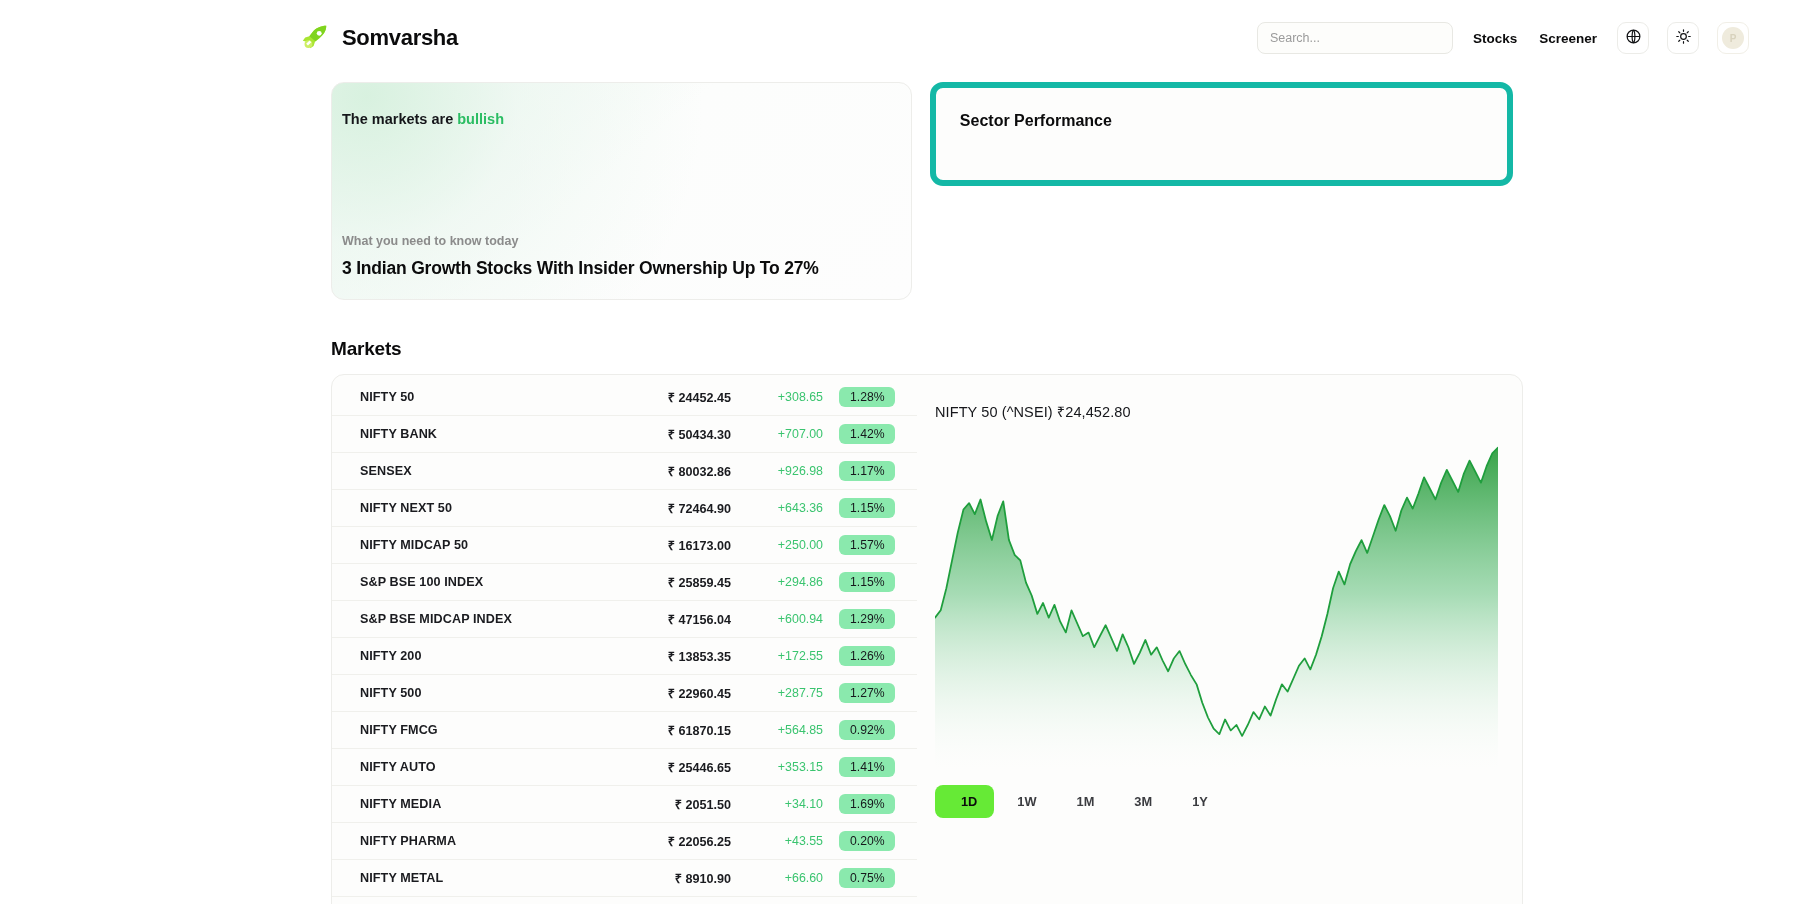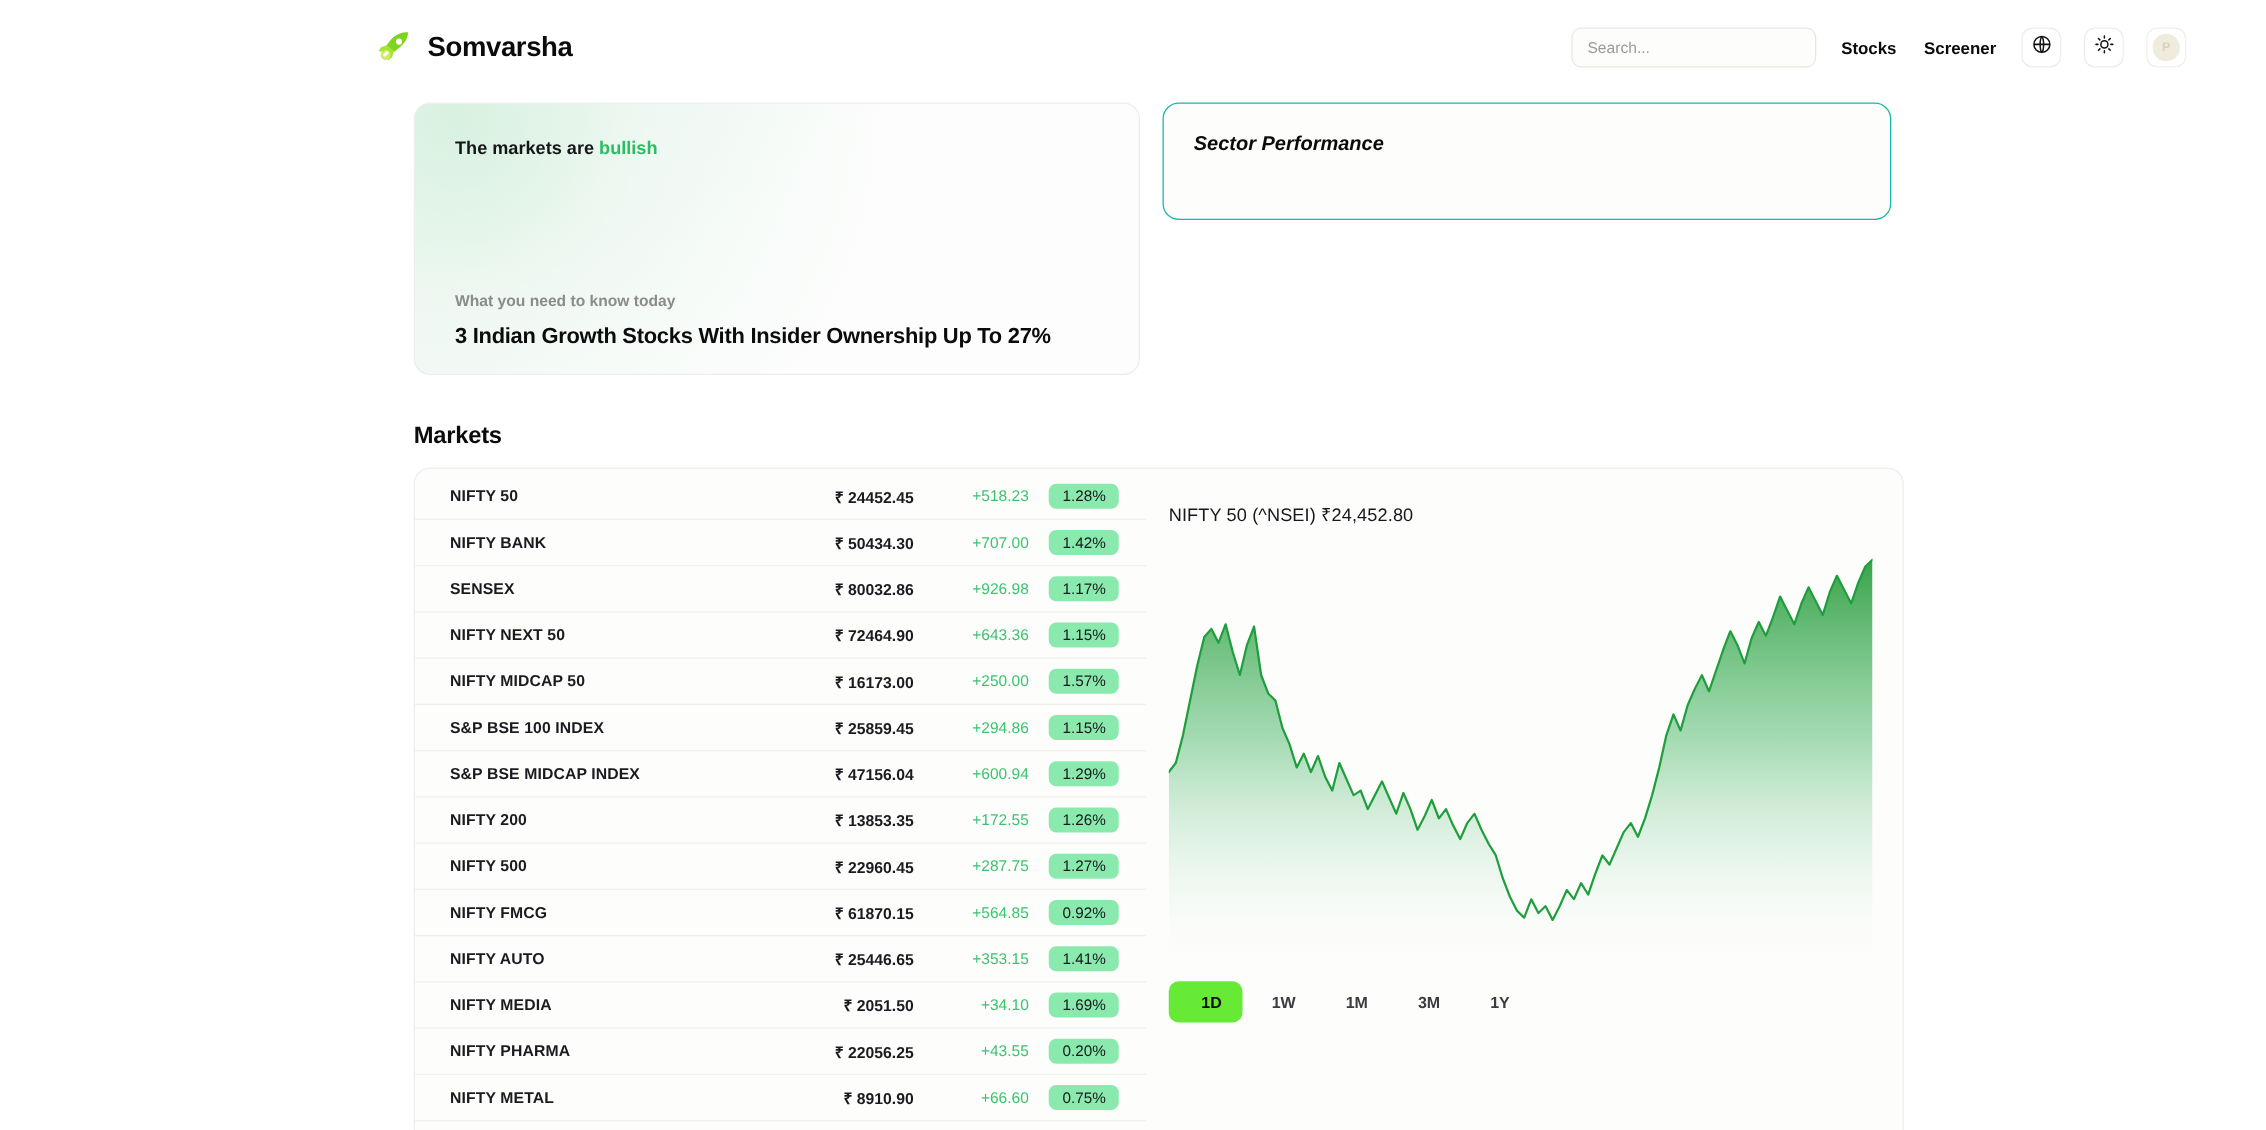--- a/index.html
+++ b/index.html
@@ -110,21 +110,21 @@
   
   .hero-card {
     width: 586px;
     height: 218px;
     border: 1px solid #ededea;
     border-radius: 13px;
     background:
       radial-gradient(circle at 6% 6%, rgba(212,240,220,0.85) 0%, rgba(233,246,238,0.55) 26%, rgba(252,253,252,0.0) 58%),
       linear-gradient(140deg, #eef7f1 0%, #fcfdfc 46%, #fdfdfd 100%);
     position: relative;
-    padding: 28px 26px 20px 32px;
+    padding: 28px 26px 20px 10px;
     display: flex;
     flex-direction: column;
     cursor: pointer;
   }
   .hero-top {
     font-size: 14.5px;
     font-weight: bold;
     color: #15161a;
   }
   .hero-top .bullish { color: #2bbd63; }
@@ -138,25 +138,24 @@
   .hero-headline {
     font-size: 17.5px;
     font-weight: bold;
     color: #0b0b0c;
     letter-spacing: -0.2px;
   }
 
   
   .sector-card {
     width: 588px;
-    border: 1px solid #14b8a6;
+    border: 6px solid #14b8a6;
     border-radius: 13px;
     background: #fdfdfc;
     padding: 24px 39px 26px 24px;
-    font-style: italic;
   }
   .sector-title {
     font-size: 16px;
     font-weight: bold;
     color: #0b0b0c;
     margin-bottom: 24px;
   }
   .sector-sub {
     font-size: 14.5px;
     color: #23242a;
@@ -341,21 +340,21 @@
   </div>
 
   <div class="markets-heading">Markets</div>
 
   <div class="markets-panel">
 
     <div class="markets-list" id="markets-list">
         <div class="m-row">
           <div class="m-name">NIFTY 50</div>
           <div class="m-price">₹ 24452.45</div>
-          <div class="m-change">+518.23</div>
+          <div class="m-change">+308.65</div>
           <div class="m-pct-wrap">
             <span class="m-pct">1.28%</span>
           </div>
         </div>
         <div class="m-row">
           <div class="m-name">NIFTY BANK</div>
           <div class="m-price">₹ 50434.30</div>
           <div class="m-change">+707.00</div>
           <div class="m-pct-wrap">
             <span class="m-pct">1.42%</span>

